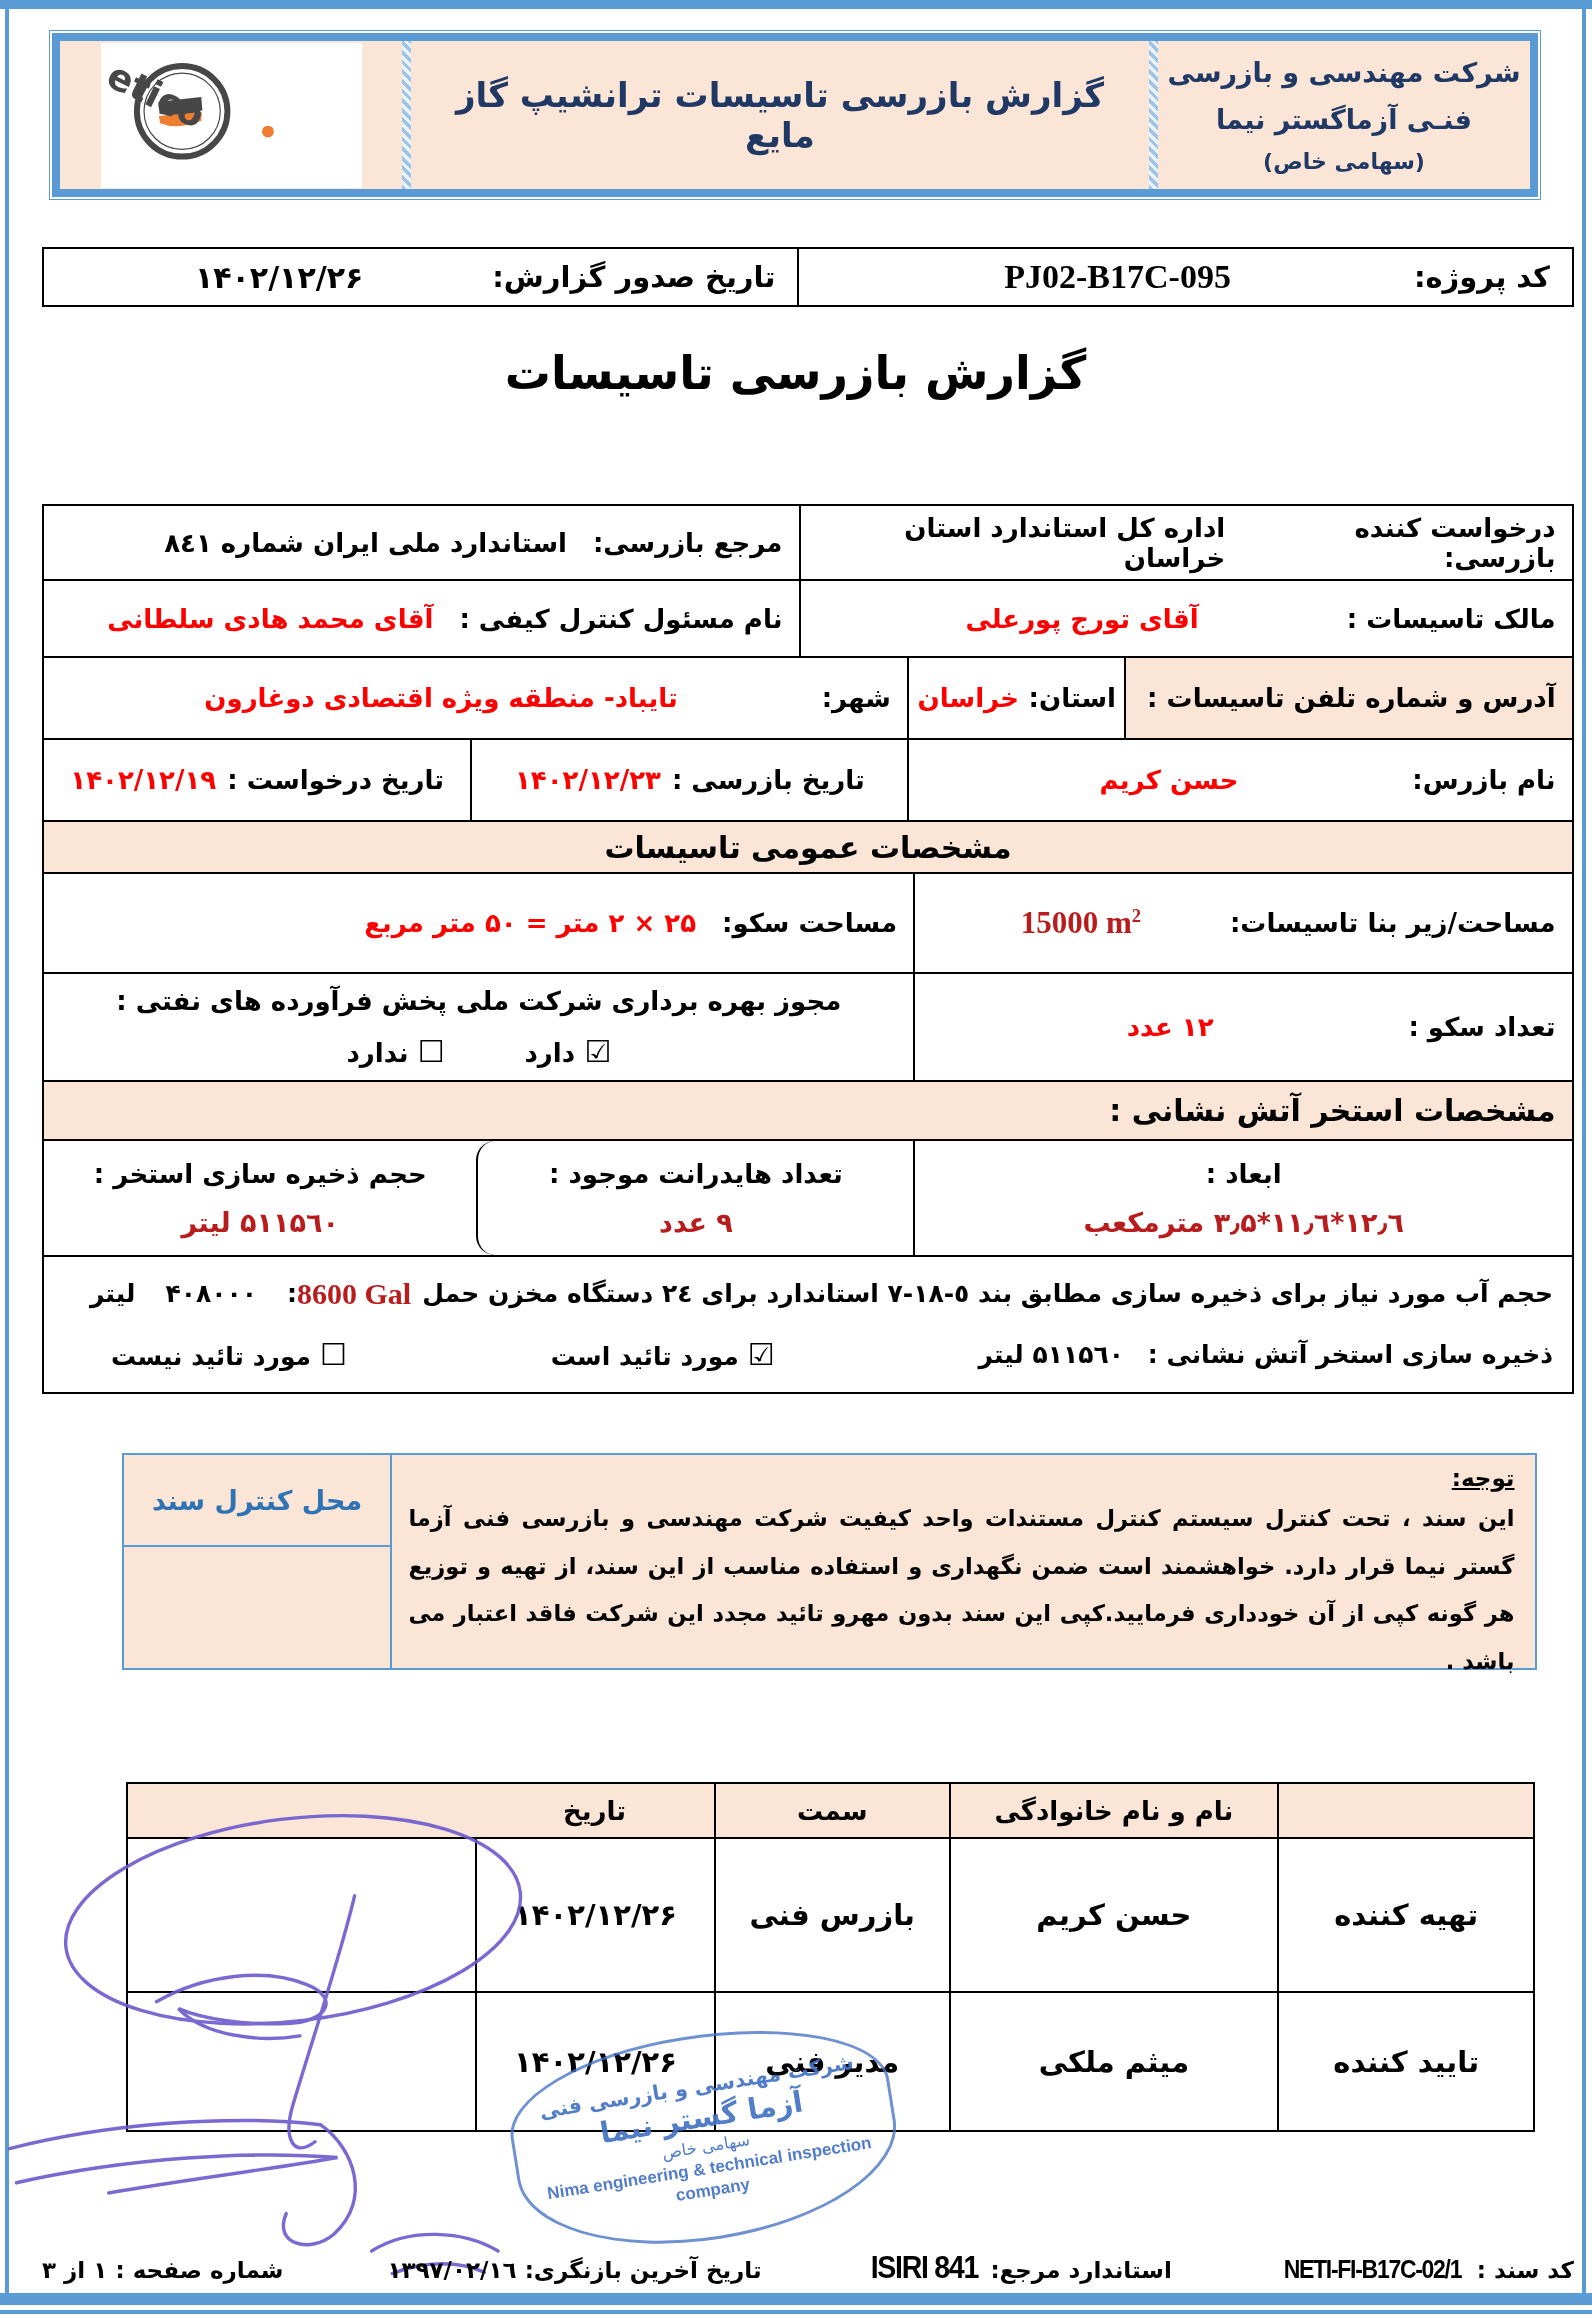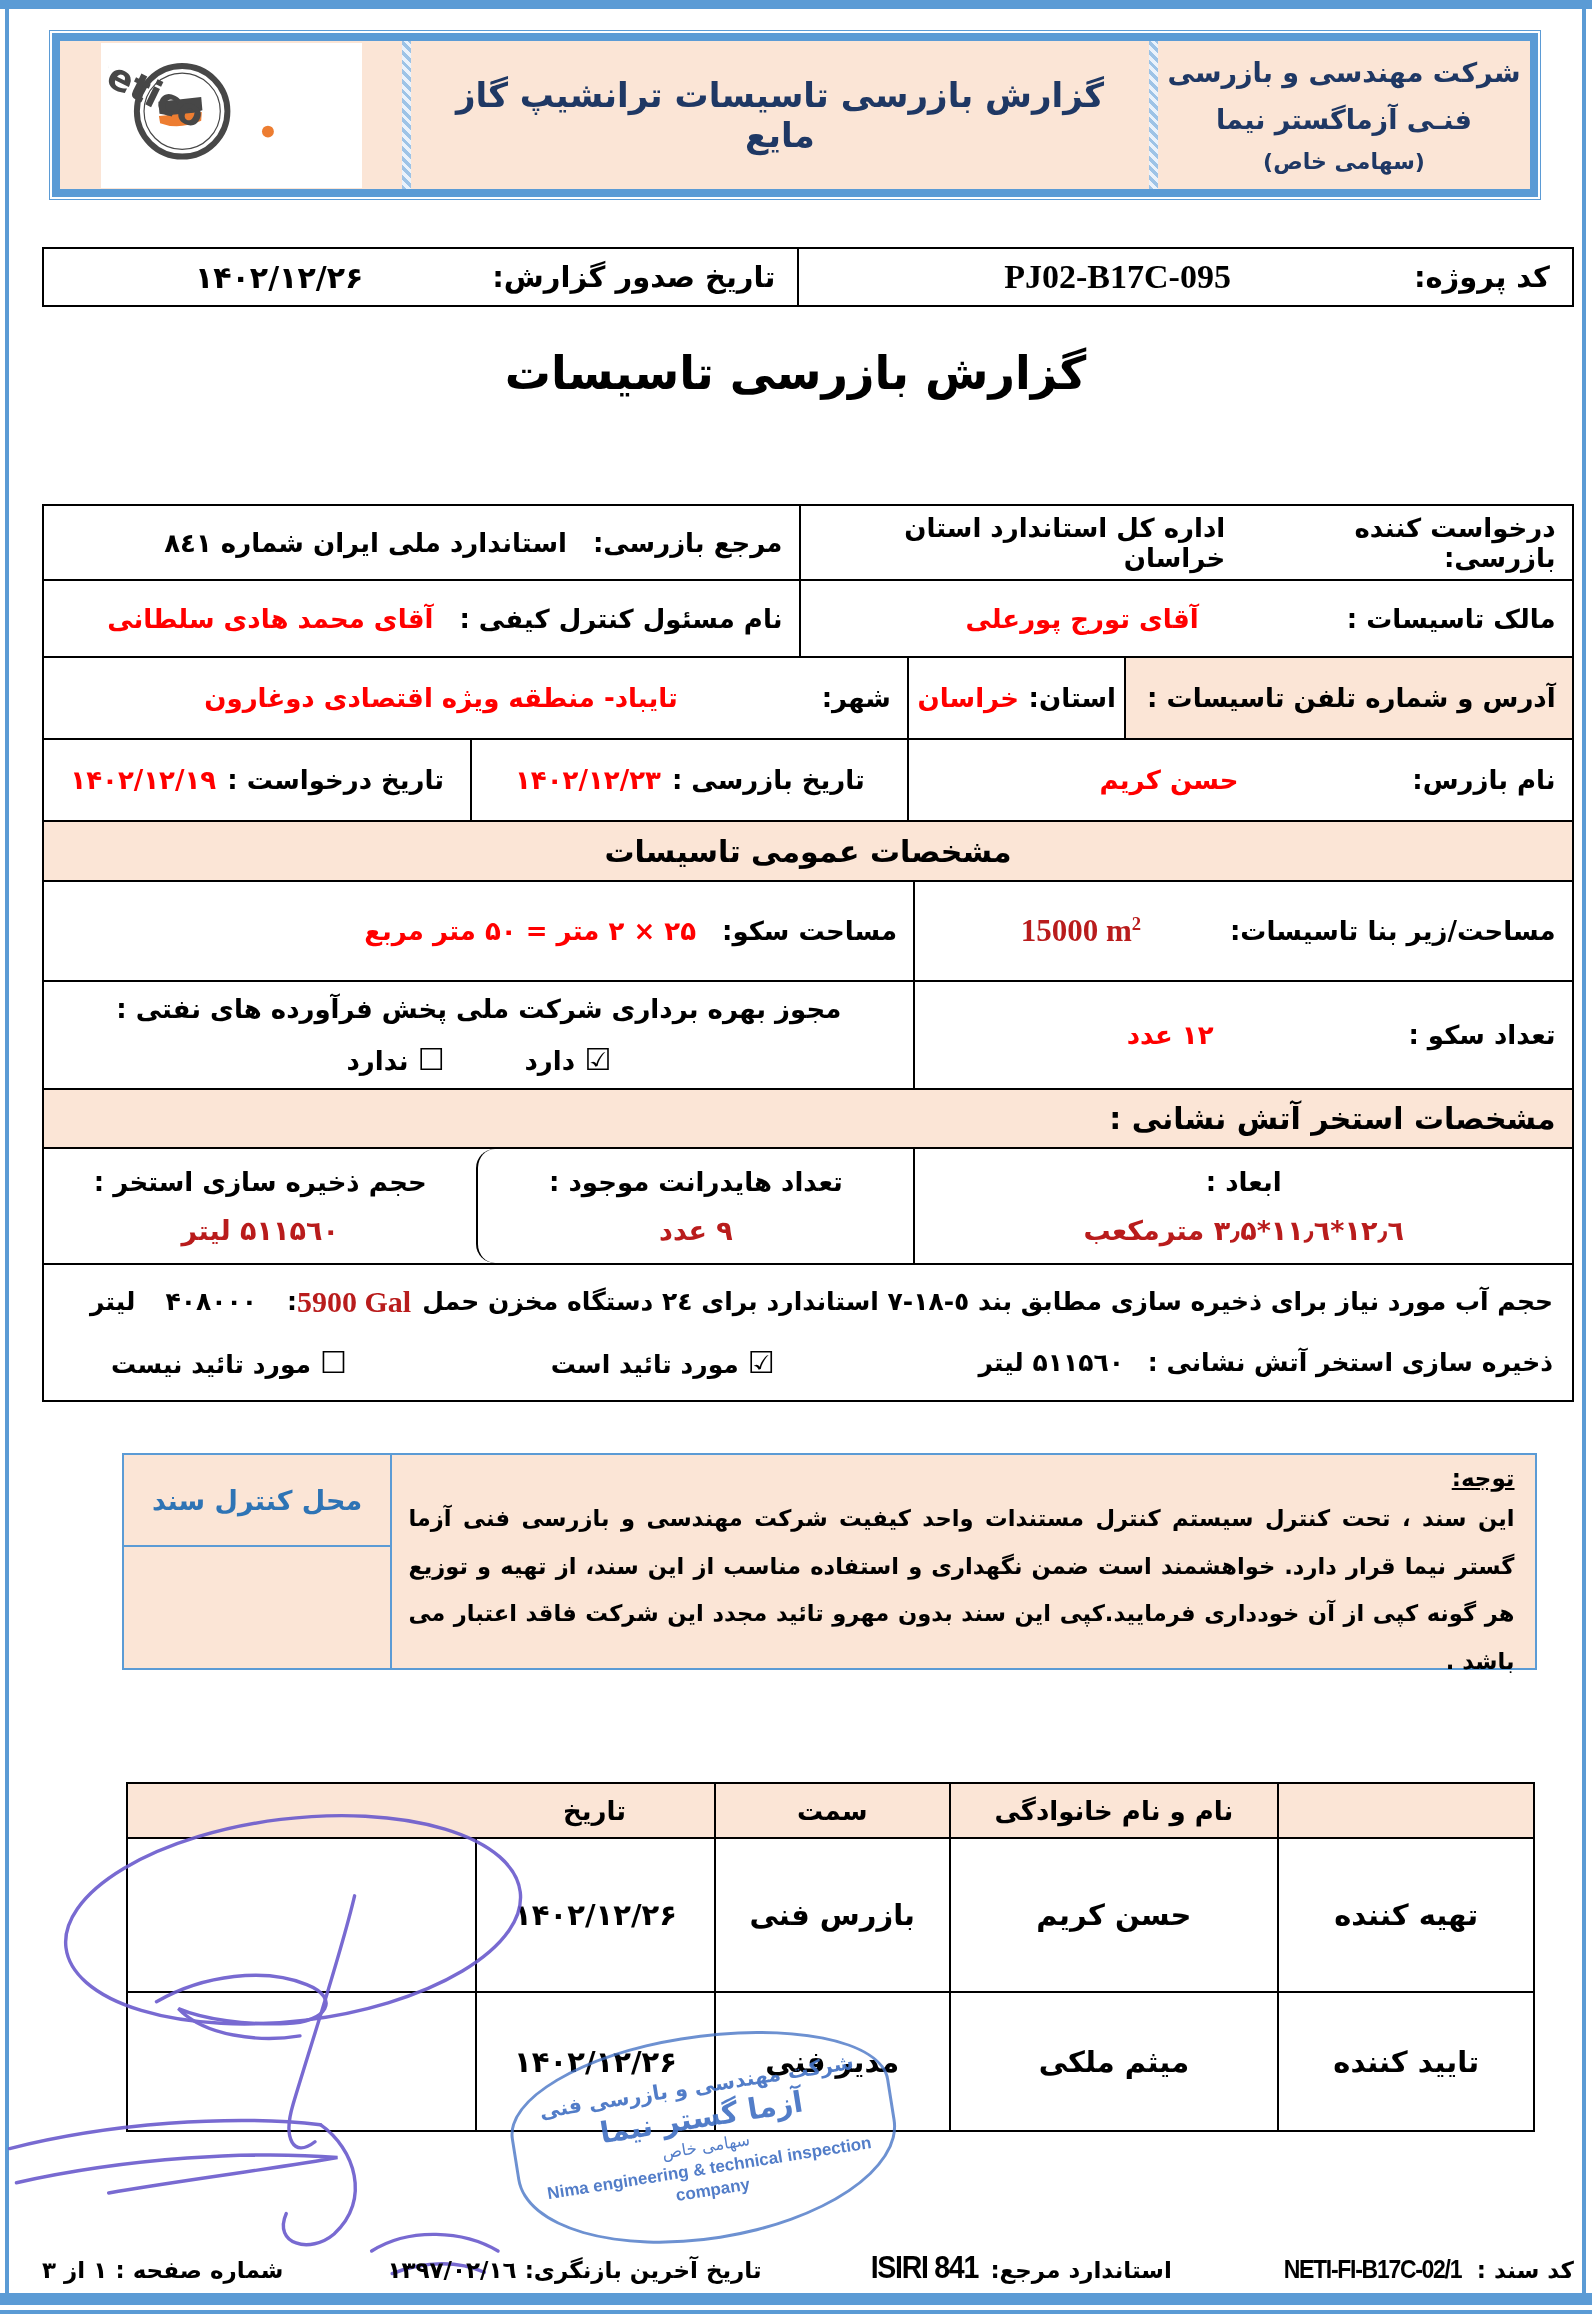--- a/index.html
+++ b/index.html
@@ -193,21 +193,21 @@
       <div class="c" style="width:28.6%;justify-content:center;">
         <span>تاریخ بازرسی :</span>
         <span class="red" style="margin-right:11px;">۱۴۰۲/۱۲/۲۳</span>
       </div>
       <div class="c" style="width:27.9%;justify-content:center;">
         <span>تاریخ درخواست :</span>
         <span class="red" style="margin-right:11px;">۱۴۰۲/۱۲/۱۹</span>
       </div>
     </div>
 
-    <div class="trow sect center" style="height:60px;">
+    <div class="trow sect center" style="height:52px;">
       <span>مشخصات عمومی تاسیسات</span>
     </div>
 
     <div class="trow" style="height:100px;">
       <div class="c" style="width:43.1%;">
         <span>مساحت/زیر بنا تاسیسات:</span>
         <span class="dred centerv latser"><span>15000  m</span><sup>2</sup></span>
       </div>
       <div class="c" style="width:56.9%;">
         <span>مساحت سکو:</span>
@@ -248,21 +248,21 @@
       <div class="c stack" style="width:28.3%;">
         <span>حجم ذخیره سازی استخر :</span>
         <span class="dred" style="font-size:27px;">۵۱۱۵٦۰   لیتر</span>
       </div>
     </div>
 
     <div class="trow" style="height:135px;">
       <div class="fullcell" style="width:100%;">
         <div class="hline">
           <span>حجم آب مورد نیاز برای ذخیره سازی مطابق بند ٥-١٨-٧ استاندارد برای ٢٤ دستگاه مخزن حمل</span>
-          <span class="dred latser" style="font-size:30px;margin-right:11px;">5900 Gal</span>
+          <span class="dred latser" style="font-size:30px;margin-right:11px;">8600 Gal</span>
           <span>:</span>
           <span style="margin:0 30px;">۴۰۸۰۰۰</span>
           <span>لیتر</span>
         </div>
         <div class="hline2">
           <span>
             <span>ذخیره سازی استخر آتش نشانی :</span>
             <span style="margin-right:15px;">۵۱۱۵٦۰ لیتر</span>
           </span>
           <span>

